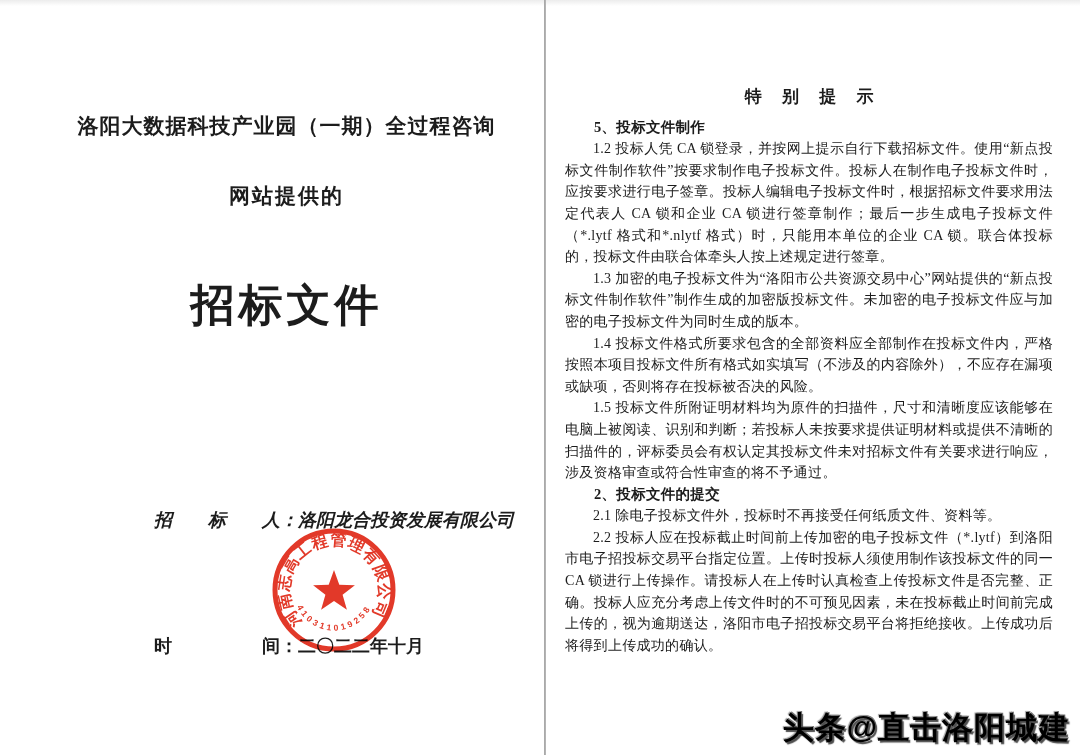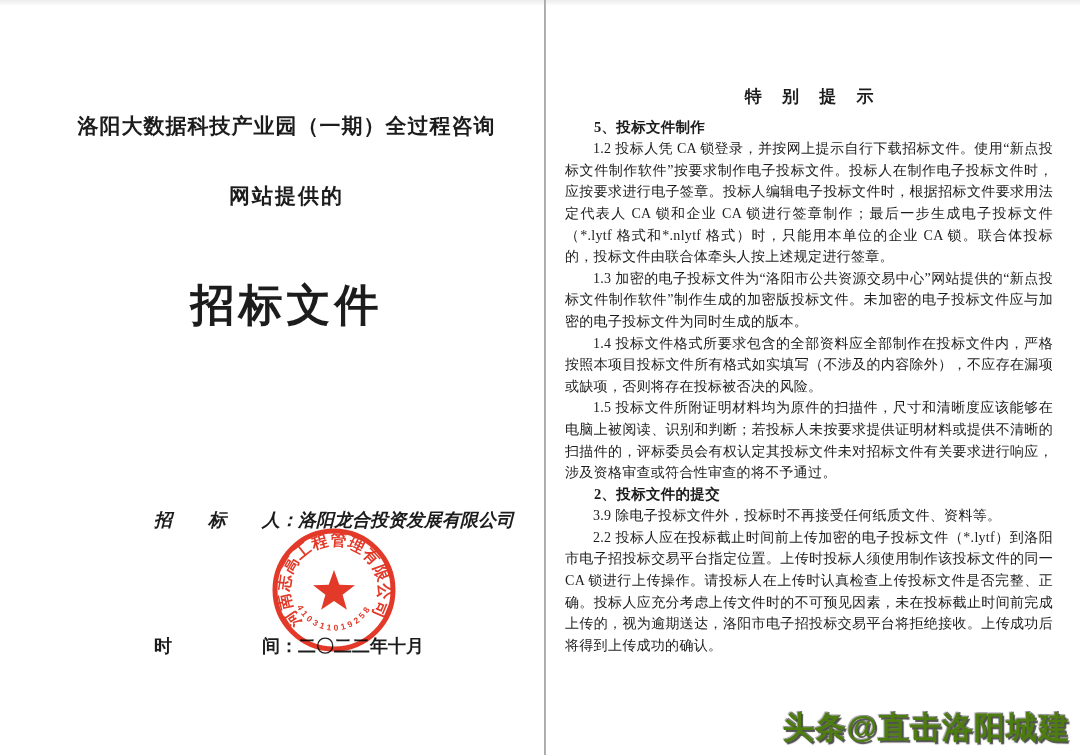--- a/index.html
+++ b/index.html
@@ -38,21 +38,21 @@
     font-size:14px;line-height:21.6px;text-align:justify;
     letter-spacing:0.3px;}
   .notice-heading{text-align:center;font-weight:bold;font-size:17px;
     letter-spacing:8px;margin:0 0 9px 0;text-indent:8px;}
   .section-title{font-weight:bold;font-size:14.5px;margin:0;text-indent:2em;}
   .notice p{margin:0;text-indent:2em;}
 
   
   .watermark{position:absolute;right:10px;bottom:6px;
     font-family:"Liberation Sans","DejaVu Sans",sans-serif;
-    font-weight:bold;font-size:31px;letter-spacing:1px;color:#4d7c0f;
+    font-weight:bold;font-size:31px;letter-spacing:1px;color:#000000;
     text-shadow:2px 2px 1px #4e4e4e,-1px -1px 1px #a0a0a0,1px -1px 0 #777777;}
 </style>
 </head>
 <body>
 
 <div class="top-strip"></div>
 
 <div class="cover">
   <div class="cover-title-line1">洛阳大数据科技产业园（一期）全过程咨询</div>
   <div class="cover-title-line2">网站提供的</div>
@@ -86,17 +86,17 @@
 <div class="notice">
   <div class="notice-heading">特 别 提 示</div>
 
   <div class="section-title">5、投标文件制作</div>
   <p>1.2 投标人凭 CA 锁登录，并按网上提示自行下载招标文件。使用“新点投标文件制作软件”按要求制作电子投标文件。投标人在制作电子投标文件时，应按要求进行电子签章。投标人编辑电子投标文件时，根据招标文件要求用法定代表人 CA 锁和企业 CA 锁进行签章制作；最后一步生成电子投标文件（*.lytf 格式和*.nlytf 格式）时，只能用本单位的企业 CA 锁。联合体投标的，投标文件由联合体牵头人按上述规定进行签章。</p>
   <p>1.3 加密的电子投标文件为“洛阳市公共资源交易中心”网站提供的“新点投标文件制作软件”制作生成的加密版投标文件。未加密的电子投标文件应与加密的电子投标文件为同时生成的版本。</p>
   <p>1.4 投标文件格式所要求包含的全部资料应全部制作在投标文件内，严格按照本项目投标文件所有格式如实填写（不涉及的内容除外），不应存在漏项或缺项，否则将存在投标被否决的风险。</p>
   <p>1.5 投标文件所附证明材料均为原件的扫描件，尺寸和清晰度应该能够在电脑上被阅读、识别和判断；若投标人未按要求提供证明材料或提供不清晰的扫描件的，评标委员会有权认定其投标文件未对招标文件有关要求进行响应，涉及资格审查或符合性审查的将不予通过。</p>
 
   <div class="section-title">2、投标文件的提交</div>
-  <p>3.9 除电子投标文件外，投标时不再接受任何纸质文件、资料等。</p>
+  <p>2.1 除电子投标文件外，投标时不再接受任何纸质文件、资料等。</p>
   <p>2.2 投标人应在投标截止时间前上传加密的电子投标文件（*.lytf）到洛阳市电子招投标交易平台指定位置。上传时投标人须使用制作该投标文件的同一 CA 锁进行上传操作。请投标人在上传时认真检查上传投标文件是否完整、正确。投标人应充分考虑上传文件时的不可预见因素，未在投标截止时间前完成上传的，视为逾期送达，洛阳市电子招投标交易平台将拒绝接收。上传成功后将得到上传成功的确认。</p>
 </div>
 
 <div class="watermark">头条@直击洛阳城建</div>
 
 </body></html>

